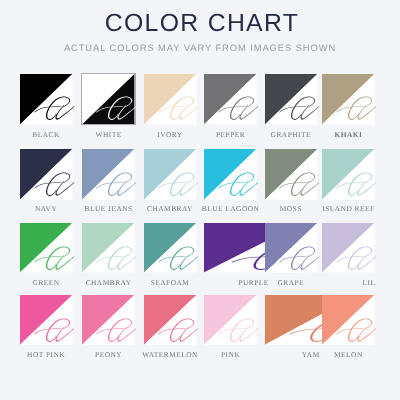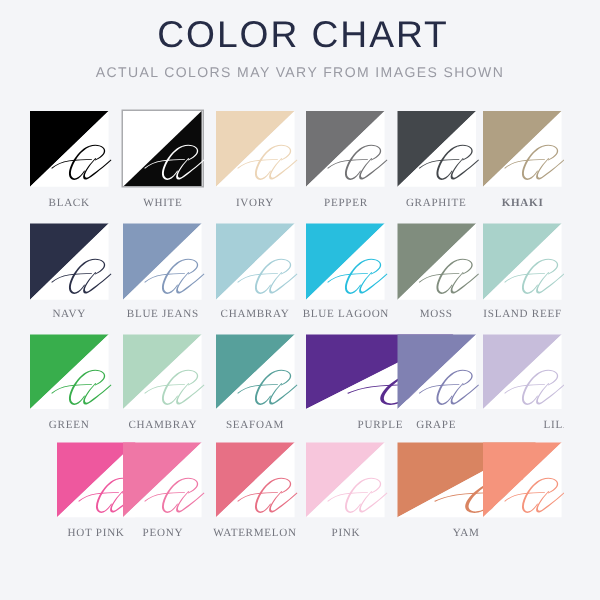--- a/index.html
+++ b/index.html
@@ -287,21 +287,21 @@
     <svg class="sw" viewBox="-0.5 -1.0 41 24.8" preserveAspectRatio="none" style="left:26.908396946564885%;top:45.766129032258064%;width:77.48091603053436%;height:47.58064516129033%;">
       <g fill="#c7bddb">
 <path class="g" d="M-0.3 15.9 C 2.8 13.1, 7.0 11.2, 11.6 10.5 C 16.6 9.75, 22.2 9.65, 27.0 9.65 L 27.0 10.25 C 22.3 10.3, 16.8 10.4, 11.8 11.15 C 7.4 11.8, 3.2 13.6, 0.15 16.35 Z"></path>
 <path class="g" d="M25.8 1.0 C 22.6 2.2, 19.0 5.6, 16.5 9.6 C 14.2 13.3, 12.8 17.2, 12.9 19.9 C 13.0 22.4, 14.6 23.6, 16.6 22.9 C 18.3 22.3, 20.2 20.4, 21.9 17.6 L 22.4 17.9 C 20.6 20.9, 18.5 23.2, 16.6 23.9 C 14.0 24.8, 11.7 23.3, 11.6 20.1 C 11.5 17.1, 13.0 13.0, 15.4 9.2 C 18.0 5.0, 21.9 1.2, 25.4 0.2 Z"></path>
 <path class="g" d="M25.4 0.2 C 28.6 -0.9, 32.8 -0.6, 34.9 1.4 C 37.3 3.7, 35.7 7.0, 31.3 9.5 C 30.6 9.9, 29.9 10.25, 29.2 10.55 L 28.95 9.95 C 29.6 9.65, 30.25 9.3, 30.9 8.95 C 34.9 6.65, 36.2 3.7, 34.2 1.8 C 32.4 0.1, 28.6 -0.3, 25.8 1.0 Z"></path>
 <path class="g" d="M29.9 9.2 C 26.8 12.5, 24.0 16.6, 22.8 19.4 C 21.7 22.0, 22.7 23.4, 24.9 22.1 C 28.9 19.3, 35.2 14.2, 39.8 9.9 L 40.2 10.3 C 35.4 14.8, 29.4 20.0, 25.1 23.0 C 22.3 24.9, 20.4 23.6, 21.4 20.4 C 22.4 17.4, 25.7 12.8, 29.4 8.8 Z"></path>
           </g>
     </svg>
     <div class="lbl" style="top:54.900000000000006px;text-align:right;">LILAC</div>
       </div>
-      <div class="cell" style="left: 19.9px; top: 295px; width: 52.4px; height: 49.8px; margin-left: 18px;">
+      <div class="cell" style="left: 19.9px; top: 295px; width: 52.4px; height: 49.8px;">
         <svg class="sw" viewBox="0 0 52.4 49.8" preserveAspectRatio="none">
       <polygon points="0,0 52.4,0 0,49.8" fill="#ee589e"></polygon>
       <polygon points="52.4,0 52.4,49.8 0,49.8" fill="#ffffff"></polygon>
     </svg>
     <svg class="sw" viewBox="-0.5 -1.0 41 24.8" preserveAspectRatio="none" style="left:26.908396946564885%;top:45.58232931726908%;width:77.48091603053436%;height:47.38955823293173%;">
       <g fill="#ee589e">
 <path class="g" d="M-0.3 15.9 C 2.8 13.1, 7.0 11.2, 11.6 10.5 C 16.6 9.75, 22.2 9.65, 27.0 9.65 L 27.0 10.25 C 22.3 10.3, 16.8 10.4, 11.8 11.15 C 7.4 11.8, 3.2 13.6, 0.15 16.35 Z"></path>
 <path class="g" d="M25.8 1.0 C 22.6 2.2, 19.0 5.6, 16.5 9.6 C 14.2 13.3, 12.8 17.2, 12.9 19.9 C 13.0 22.4, 14.6 23.6, 16.6 22.9 C 18.3 22.3, 20.2 20.4, 21.9 17.6 L 22.4 17.9 C 20.6 20.9, 18.5 23.2, 16.6 23.9 C 14.0 24.8, 11.7 23.3, 11.6 20.1 C 11.5 17.1, 13.0 13.0, 15.4 9.2 C 18.0 5.0, 21.9 1.2, 25.4 0.2 Z"></path>
 <path class="g" d="M25.4 0.2 C 28.6 -0.9, 32.8 -0.6, 34.9 1.4 C 37.3 3.7, 35.7 7.0, 31.3 9.5 C 30.6 9.9, 29.9 10.25, 29.2 10.55 L 28.95 9.95 C 29.6 9.65, 30.25 9.3, 30.9 8.95 C 34.9 6.65, 36.2 3.7, 34.2 1.8 C 32.4 0.1, 28.6 -0.3, 25.8 1.0 Z"></path>
 <path class="g" d="M29.9 9.2 C 26.8 12.5, 24.0 16.6, 22.8 19.4 C 21.7 22.0, 22.7 23.4, 24.9 22.1 C 28.9 19.3, 35.2 14.2, 39.8 9.9 L 40.2 10.3 C 35.4 14.8, 29.4 20.0, 25.1 23.0 C 22.3 24.9, 20.4 23.6, 21.4 20.4 C 22.4 17.4, 25.7 12.8, 29.4 8.8 Z"></path>
@@ -375,15 +375,16 @@
       <polygon points="52.4,0 52.4,49.8 0,49.8" fill="#ffffff"></polygon>
     </svg>
     <svg class="sw" viewBox="-0.5 -1.0 41 24.8" preserveAspectRatio="none" style="left:26.908396946564885%;top:45.58232931726908%;width:77.48091603053436%;height:47.38955823293173%;">
       <g fill="#f5947c">
 <path class="g" d="M-0.3 15.9 C 2.8 13.1, 7.0 11.2, 11.6 10.5 C 16.6 9.75, 22.2 9.65, 27.0 9.65 L 27.0 10.25 C 22.3 10.3, 16.8 10.4, 11.8 11.15 C 7.4 11.8, 3.2 13.6, 0.15 16.35 Z"></path>
 <path class="g" d="M25.8 1.0 C 22.6 2.2, 19.0 5.6, 16.5 9.6 C 14.2 13.3, 12.8 17.2, 12.9 19.9 C 13.0 22.4, 14.6 23.6, 16.6 22.9 C 18.3 22.3, 20.2 20.4, 21.9 17.6 L 22.4 17.9 C 20.6 20.9, 18.5 23.2, 16.6 23.9 C 14.0 24.8, 11.7 23.3, 11.6 20.1 C 11.5 17.1, 13.0 13.0, 15.4 9.2 C 18.0 5.0, 21.9 1.2, 25.4 0.2 Z"></path>
 <path class="g" d="M25.4 0.2 C 28.6 -0.9, 32.8 -0.6, 34.9 1.4 C 37.3 3.7, 35.7 7.0, 31.3 9.5 C 30.6 9.9, 29.9 10.25, 29.2 10.55 L 28.95 9.95 C 29.6 9.65, 30.25 9.3, 30.9 8.95 C 34.9 6.65, 36.2 3.7, 34.2 1.8 C 32.4 0.1, 28.6 -0.3, 25.8 1.0 Z"></path>
 <path class="g" d="M29.9 9.2 C 26.8 12.5, 24.0 16.6, 22.8 19.4 C 21.7 22.0, 22.7 23.4, 24.9 22.1 C 28.9 19.3, 35.2 14.2, 39.8 9.9 L 40.2 10.3 C 35.4 14.8, 29.4 20.0, 25.1 23.0 C 22.3 24.9, 20.4 23.6, 21.4 20.4 C 22.4 17.4, 25.7 12.8, 29.4 8.8 Z"></path>
           </g>
     </svg>
+    <div class="lbl" style="top:55.10000000000002px;">MELON</div>
       </div>
     </div>
 </div>
 
 </body></html>

